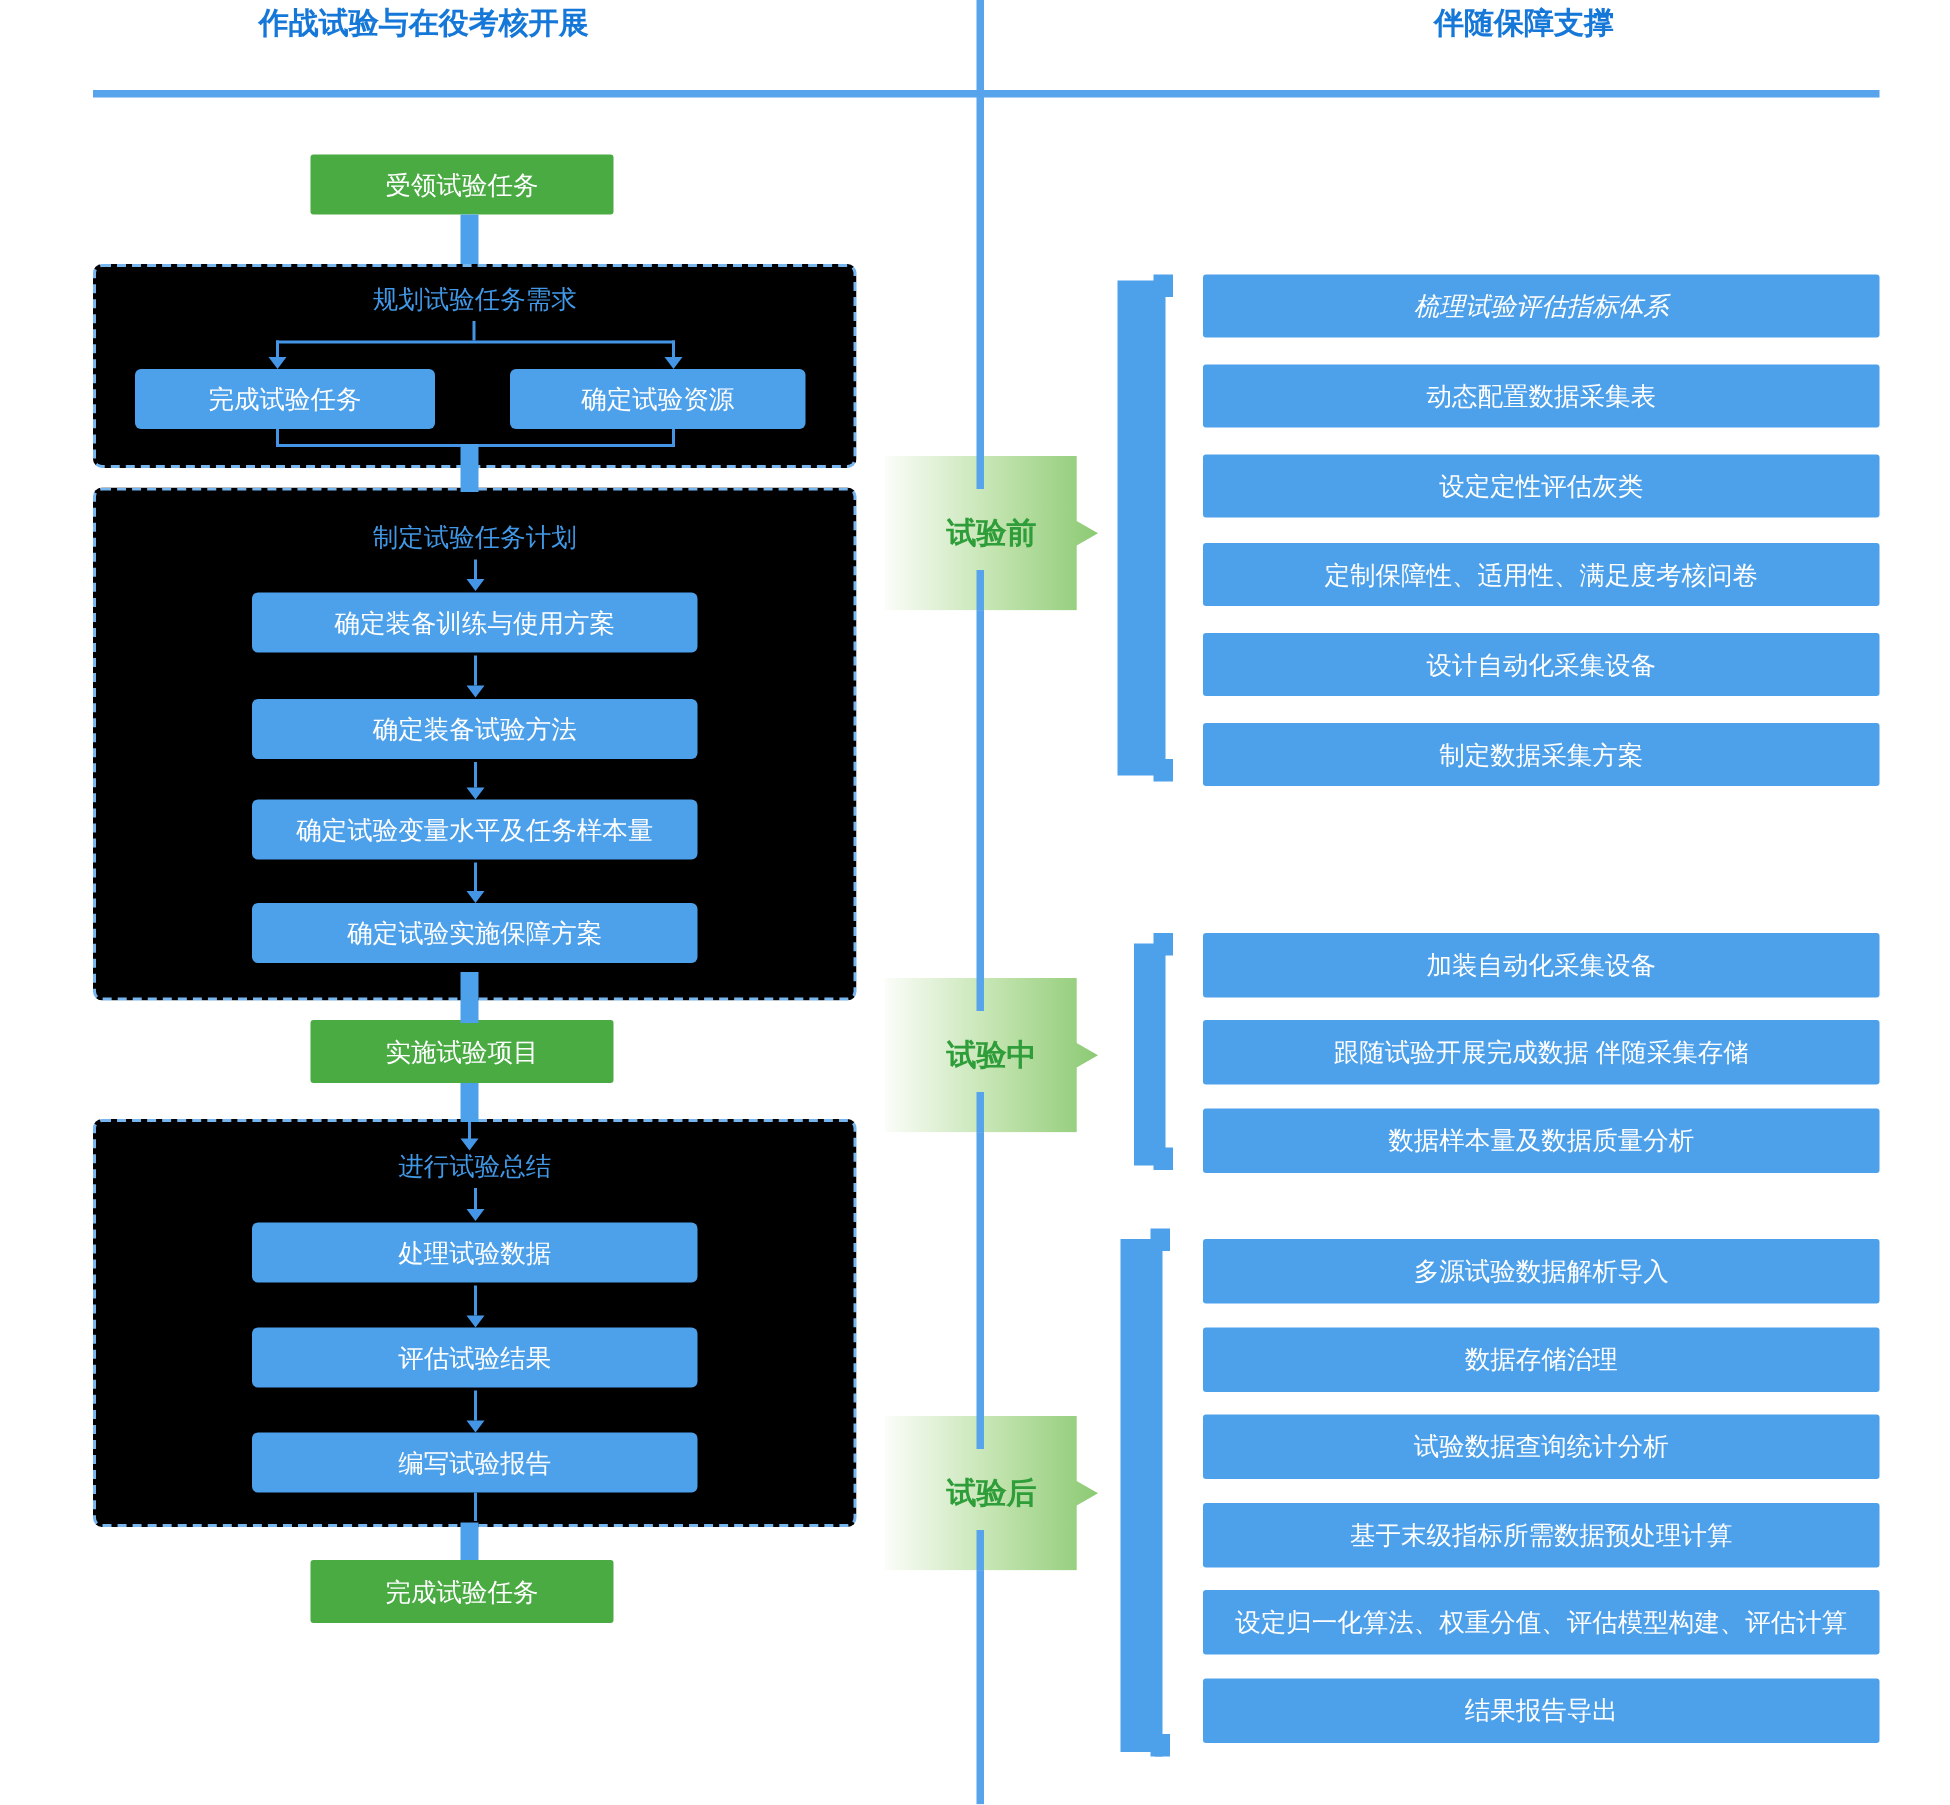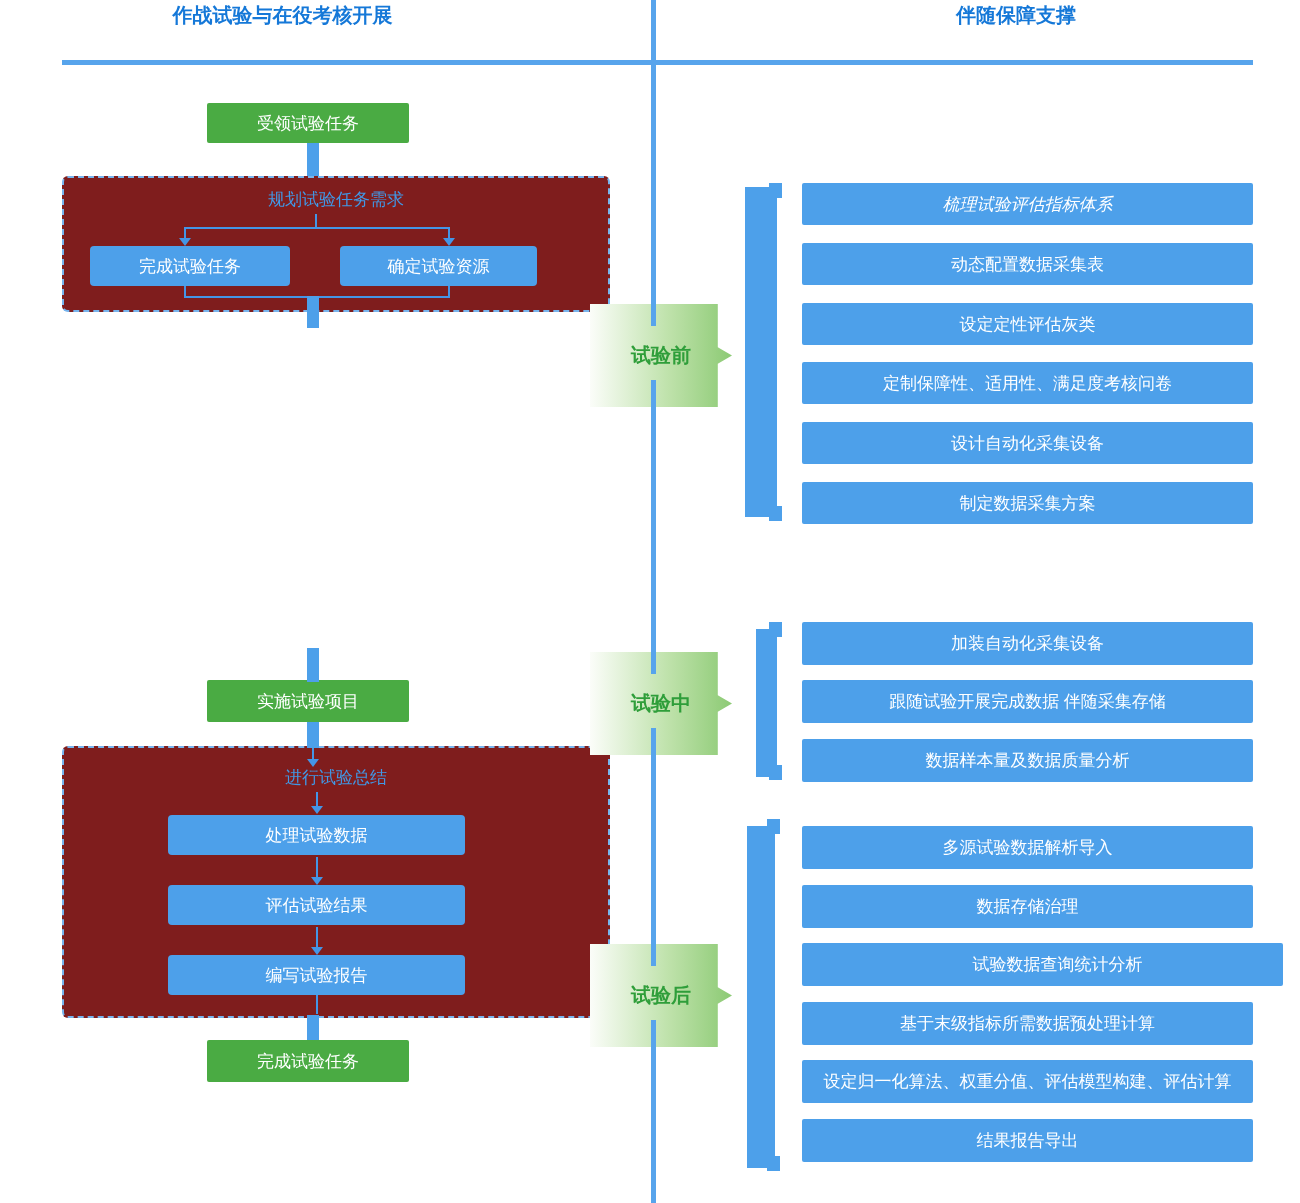--- a/index.html
+++ b/index.html
@@ -11,21 +11,21 @@
   
   .main-title{font-size:20px;font-weight:bold;color:#1578D8;text-align:center;}
   .vline{background:#57A4EC;}
   .hline-rule{background:#57A4EC;}
   
   .gbox{background:#4AAB43;color:#ffffff;font-size:17px;display:flex;align-items:center;justify-content:center;border-radius:2px;}
   
   .pbox{background:#4DA0EA;color:#ffffff;font-size:17px;display:flex;align-items:center;justify-content:center;border-radius:4px;}
   .bar{background:#4DA0EA;color:#ffffff;font-size:17px;display:flex;align-items:center;justify-content:center;border-radius:2px;}
   
-  .dashbox{background:#7f1d1d;border:2px dashed #77B5EE;border-radius:6px;padding-left:39px;}
+  .dashbox{background:#000000;border:2px dashed #77B5EE;border-radius:6px;}
   .ctitle{position:absolute;left:0;width:100%;text-align:center;color:#4198E6;font-size:17px;}
   
   .thick{background:#4DA0EA;}
   .thin{background:#4495E6;}
   .ahead{width:0;height:0;border-left:6px solid transparent;border-right:6px solid transparent;border-top:8px solid #4495E6;}
   
   .phase{
     left:590px;width:142px;height:103px;
     background:linear-gradient(90deg,#fbfdf9 0%,#bfe2ab 55%,#8CCA74 100%);
     clip-path:polygon(0 0,90% 0,90% 42%,100% 50%,90% 58%,90% 100%,0 100%);
@@ -61,20 +61,35 @@
     <div class="abs ahead" style="left:379px;top:60px;"></div>
     <div class="abs pbox" style="left:26px;top:68px;width:200px;height:40px;">完成试验任务</div>
     <div class="abs pbox" style="left:276px;top:68px;width:197px;height:40px;">确定试验资源</div>
     <div class="abs thin" style="left:120px;top:108px;width:2px;height:12px;"></div>
     <div class="abs thin" style="left:384px;top:108px;width:2px;height:12px;"></div>
     <div class="abs thin" style="left:120px;top:118px;width:266px;height:2px;"></div>
     <div class="abs thin" style="left:251px;top:120px;width:2px;height:9px;"></div>
   </div>
   <div class="abs thick" style="left:307px;top:296px;width:12px;height:32px;z-index:2;"></div>
 
+  <div class="abs dashbox" style="left:62px;top:325px;width:505px;height:338px;">
+    <div class="ctitle" style="top:20px;">制定试验任务计划</div>
+    <div class="abs thin" style="left:252px;top:46px;width:2px;height:13px;"></div>
+    <div class="abs ahead" style="left:247px;top:59px;"></div>
+    <div class="abs pbox" style="left:104px;top:68px;width:297px;height:40px;">确定装备训练与使用方案</div>
+    <div class="abs thin" style="left:252px;top:110px;width:2px;height:20px;"></div>
+    <div class="abs ahead" style="left:247px;top:130px;"></div>
+    <div class="abs pbox" style="left:104px;top:139px;width:297px;height:40px;">确定装备试验方法</div>
+    <div class="abs thin" style="left:252px;top:181px;width:2px;height:17px;"></div>
+    <div class="abs ahead" style="left:247px;top:198px;"></div>
+    <div class="abs pbox" style="left:104px;top:206px;width:297px;height:40px;">确定试验变量水平及任务样本量</div>
+    <div class="abs thin" style="left:252px;top:248px;width:2px;height:19px;"></div>
+    <div class="abs ahead" style="left:247px;top:267px;"></div>
+    <div class="abs pbox" style="left:104px;top:275px;width:297px;height:40px;">确定试验实施保障方案</div>
+  </div>
   <div class="abs thick" style="left:307px;top:648px;width:12px;height:34px;z-index:2;"></div>
 
   <div class="abs gbox" style="left:207px;top:680px;width:202px;height:42px;">实施试验项目</div>
   <div class="abs thick" style="left:307px;top:722px;width:12px;height:26px;z-index:2;"></div>
   <div class="abs thin" style="left:312px;top:748px;width:2px;height:12px;z-index:2;"></div>
   <div class="abs ahead" style="left:307px;top:759px;z-index:2;"></div>
 
   <div class="abs dashbox" style="left:62px;top:746px;width:505px;height:268px;">
     <div class="ctitle" style="top:18px;">进行试验总结</div>
     <div class="abs thin" style="left:252px;top:44px;width:2px;height:14px;"></div>
@@ -128,18 +143,18 @@
   <div class="abs bar" style="left:802px;top:362px;width:451px;height:42px;">定制保障性、适用性、满足度考核问卷</div>
   <div class="abs bar" style="left:802px;top:482px;width:451px;height:42px;">制定数据采集方案</div>
   <div class="abs bar" style="left:802px;top:422px;width:451px;height:42px;">设计自动化采集设备</div>
 
   <div class="abs bar" style="left:802px;top:622px;width:451px;height:43px;">加装自动化采集设备</div>
   <div class="abs bar" style="left:802px;top:680px;width:451px;height:43px;">跟随试验开展完成数据 伴随采集存储</div>
   <div class="abs bar" style="left:802px;top:739px;width:451px;height:43px;">数据样本量及数据质量分析</div>
 
   <div class="abs bar" style="left:802px;top:826px;width:451px;height:43px;">多源试验数据解析导入</div>
   <div class="abs bar" style="left:802px;top:885px;width:451px;height:43px;">数据存储治理</div>
-  <div class="abs bar" style="left:802px;top:943px;width:451px;height:43px;padding-left:30px;">试验数据查询统计分析</div>
+  <div class="abs bar" style="left:802px;top:943px;width:451px;height:43px;">试验数据查询统计分析</div>
   <div class="abs bar" style="left:802px;top:1002px;width:451px;height:43px;">基于末级指标所需数据预处理计算</div>
   <div class="abs bar" style="left:802px;top:1060px;width:451px;height:43px;">设定归一化算法、权重分值、评估模型构建、评估计算</div>
   <div class="abs bar" style="left:802px;top:1119px;width:451px;height:43px;">结果报告导出</div>
 
 </div>
 
 </body></html>

